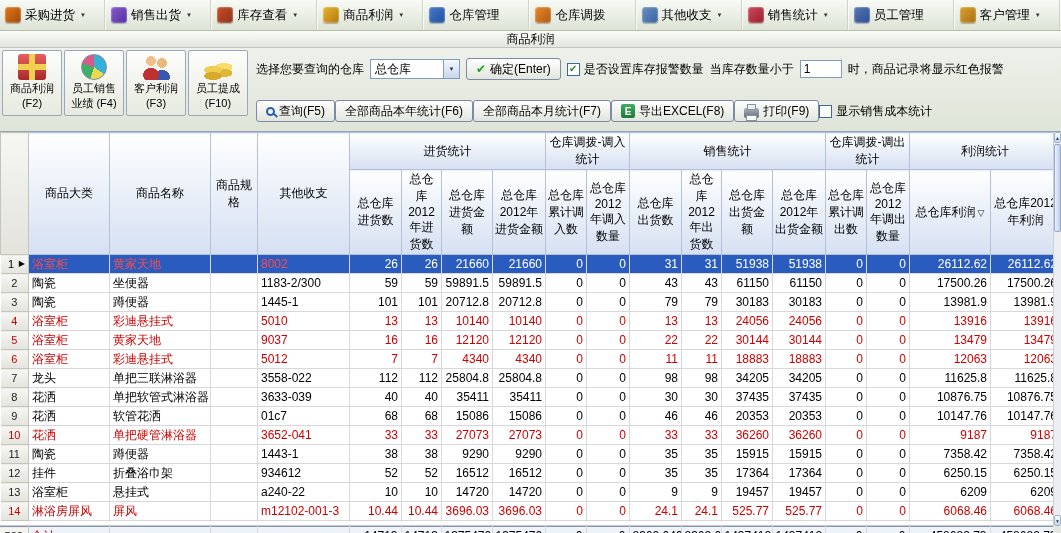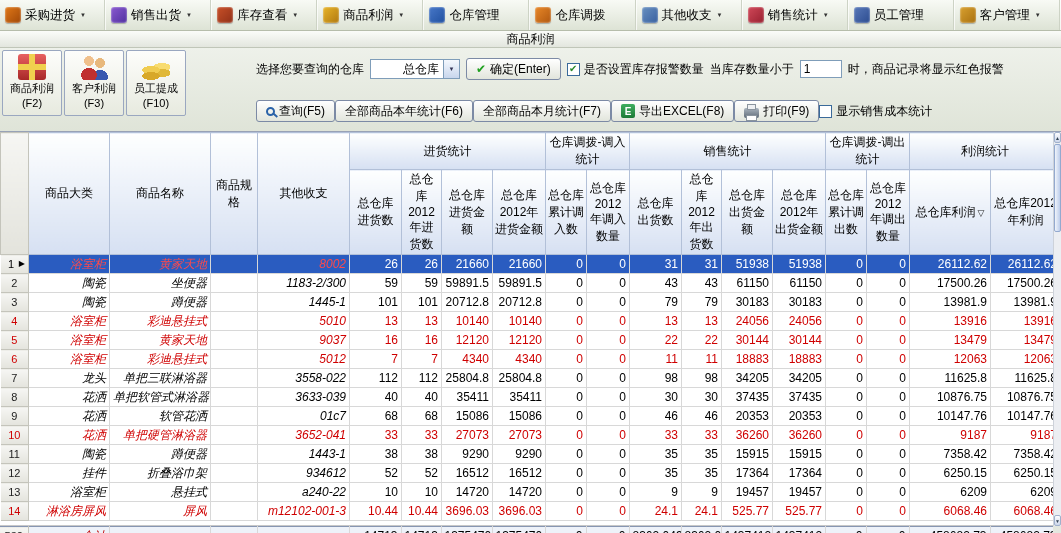--- a/index.html
+++ b/index.html
@@ -67,21 +67,21 @@
       radial-gradient(ellipse 9px 4px at 9px 22px,  #d8a828 98%, transparent),
       radial-gradient(ellipse 9px 4px at 9px 16px,  #f0cc50 98%, transparent),
       radial-gradient(ellipse 9px 4px at 20px 19px, #e0b838 98%, transparent),
       radial-gradient(ellipse 9px 4px at 20px 13px, #f8dc70 98%, transparent); }
 
   .ctl-row { position:absolute; left:256px; display:flex; align-items:center; gap:6px; }
   .ctl-row1 { top:10px; }
   .ctl-row2 { top:52px; gap:0; }
   .lbl { white-space:nowrap; }
   .combo { width:90px; height:20px; border:1px solid #7f9db9; background:#fff;
-    display:flex; align-items:center; cursor:pointer;text-align:right; }
+    display:flex; align-items:center; cursor:pointer; }
   .combo-text { flex:1; padding:0 4px; white-space:nowrap; overflow:hidden; }
   .combo-btn { width:16px; align-self:stretch; border-left:1px solid #7f9db9;
     background:linear-gradient(#f4f8fe,#c8d6ec); display:flex; align-items:center;
     justify-content:center; font-size:6px; color:#335; }
   button.std {
     height:22px; padding:0 9px; font-size:12px; white-space:nowrap;
     border:1px solid #7c8aa5; border-radius:3px; cursor:pointer;
     background:linear-gradient(#ffffff,#e2e5dc);
     display:inline-flex; align-items:center; gap:4px;
     font-family:"Liberation Sans","DejaVu Sans",sans-serif;
@@ -118,21 +118,21 @@
   }
   .grid tr.h1 th { height:30px; }
   .grid tr.h2 th { height:60px; }
   .grid th.rn-h { background:linear-gradient(#f6f6f3,#e3e3dc); border-color:#c4c4bb; }
   .sort-ind { font-size:9px; margin-left:2px; color:#222; }
   .grid td {
     height:18px; line-height:18px; font-size:12px; padding:0 3px;
     border-right:1px solid #d8d8d8; border-bottom:1px solid #d8d8d8;
     white-space:nowrap; overflow:hidden; background:#fff;
   }
-  .grid td.c-text { text-align:right;font-style:italic; }
+  .grid td.c-text { text-align:left; }
   .grid td.c-num  { text-align:right; }
   .grid td.rn {
     background:linear-gradient(#f6f6f3,#e4e4dd); border-right:1px solid #c4c4bb;
     border-bottom:1px solid #c4c4bb; text-align:center; font-size:11px; color:#222;
   }
   .grid tr.alert td { color:#cf0000; }
   .grid tr.selected td { background:#2a5cc0; color:#fff; }
   .grid tr.selected td.c-text { color:#ff4a4a; }
   .grid tr.selected td.rn { background:linear-gradient(#f6f6f3,#e4e4dd); color:#000; }
   .row-marker { float:right; font-size:8px; line-height:18px; color:#000; }
@@ -215,20 +215,25 @@
     </div>
 
   <div class="titlebar">商品利润</div>
 
   <div class="toolbar">
     <div class="big-buttons">
       <div class="big-btn">
         <span class="icon-gift"></span>
         <span>商品利润</span>
         <span>(F2)</span>
+      </div>
+      <div class="big-btn">
+        <span class="icon-pie"></span>
+        <span>员工销售</span>
+        <span>业绩 (F4)</span>
       </div>
       <div class="big-btn">
         <span class="icon-people"></span>
         <span>客户利润</span>
         <span>(F3)</span>
       </div>
       <div class="big-btn">
         <span class="icon-coins"></span>
         <span>员工提成</span>
         <span>(F10)</span>

